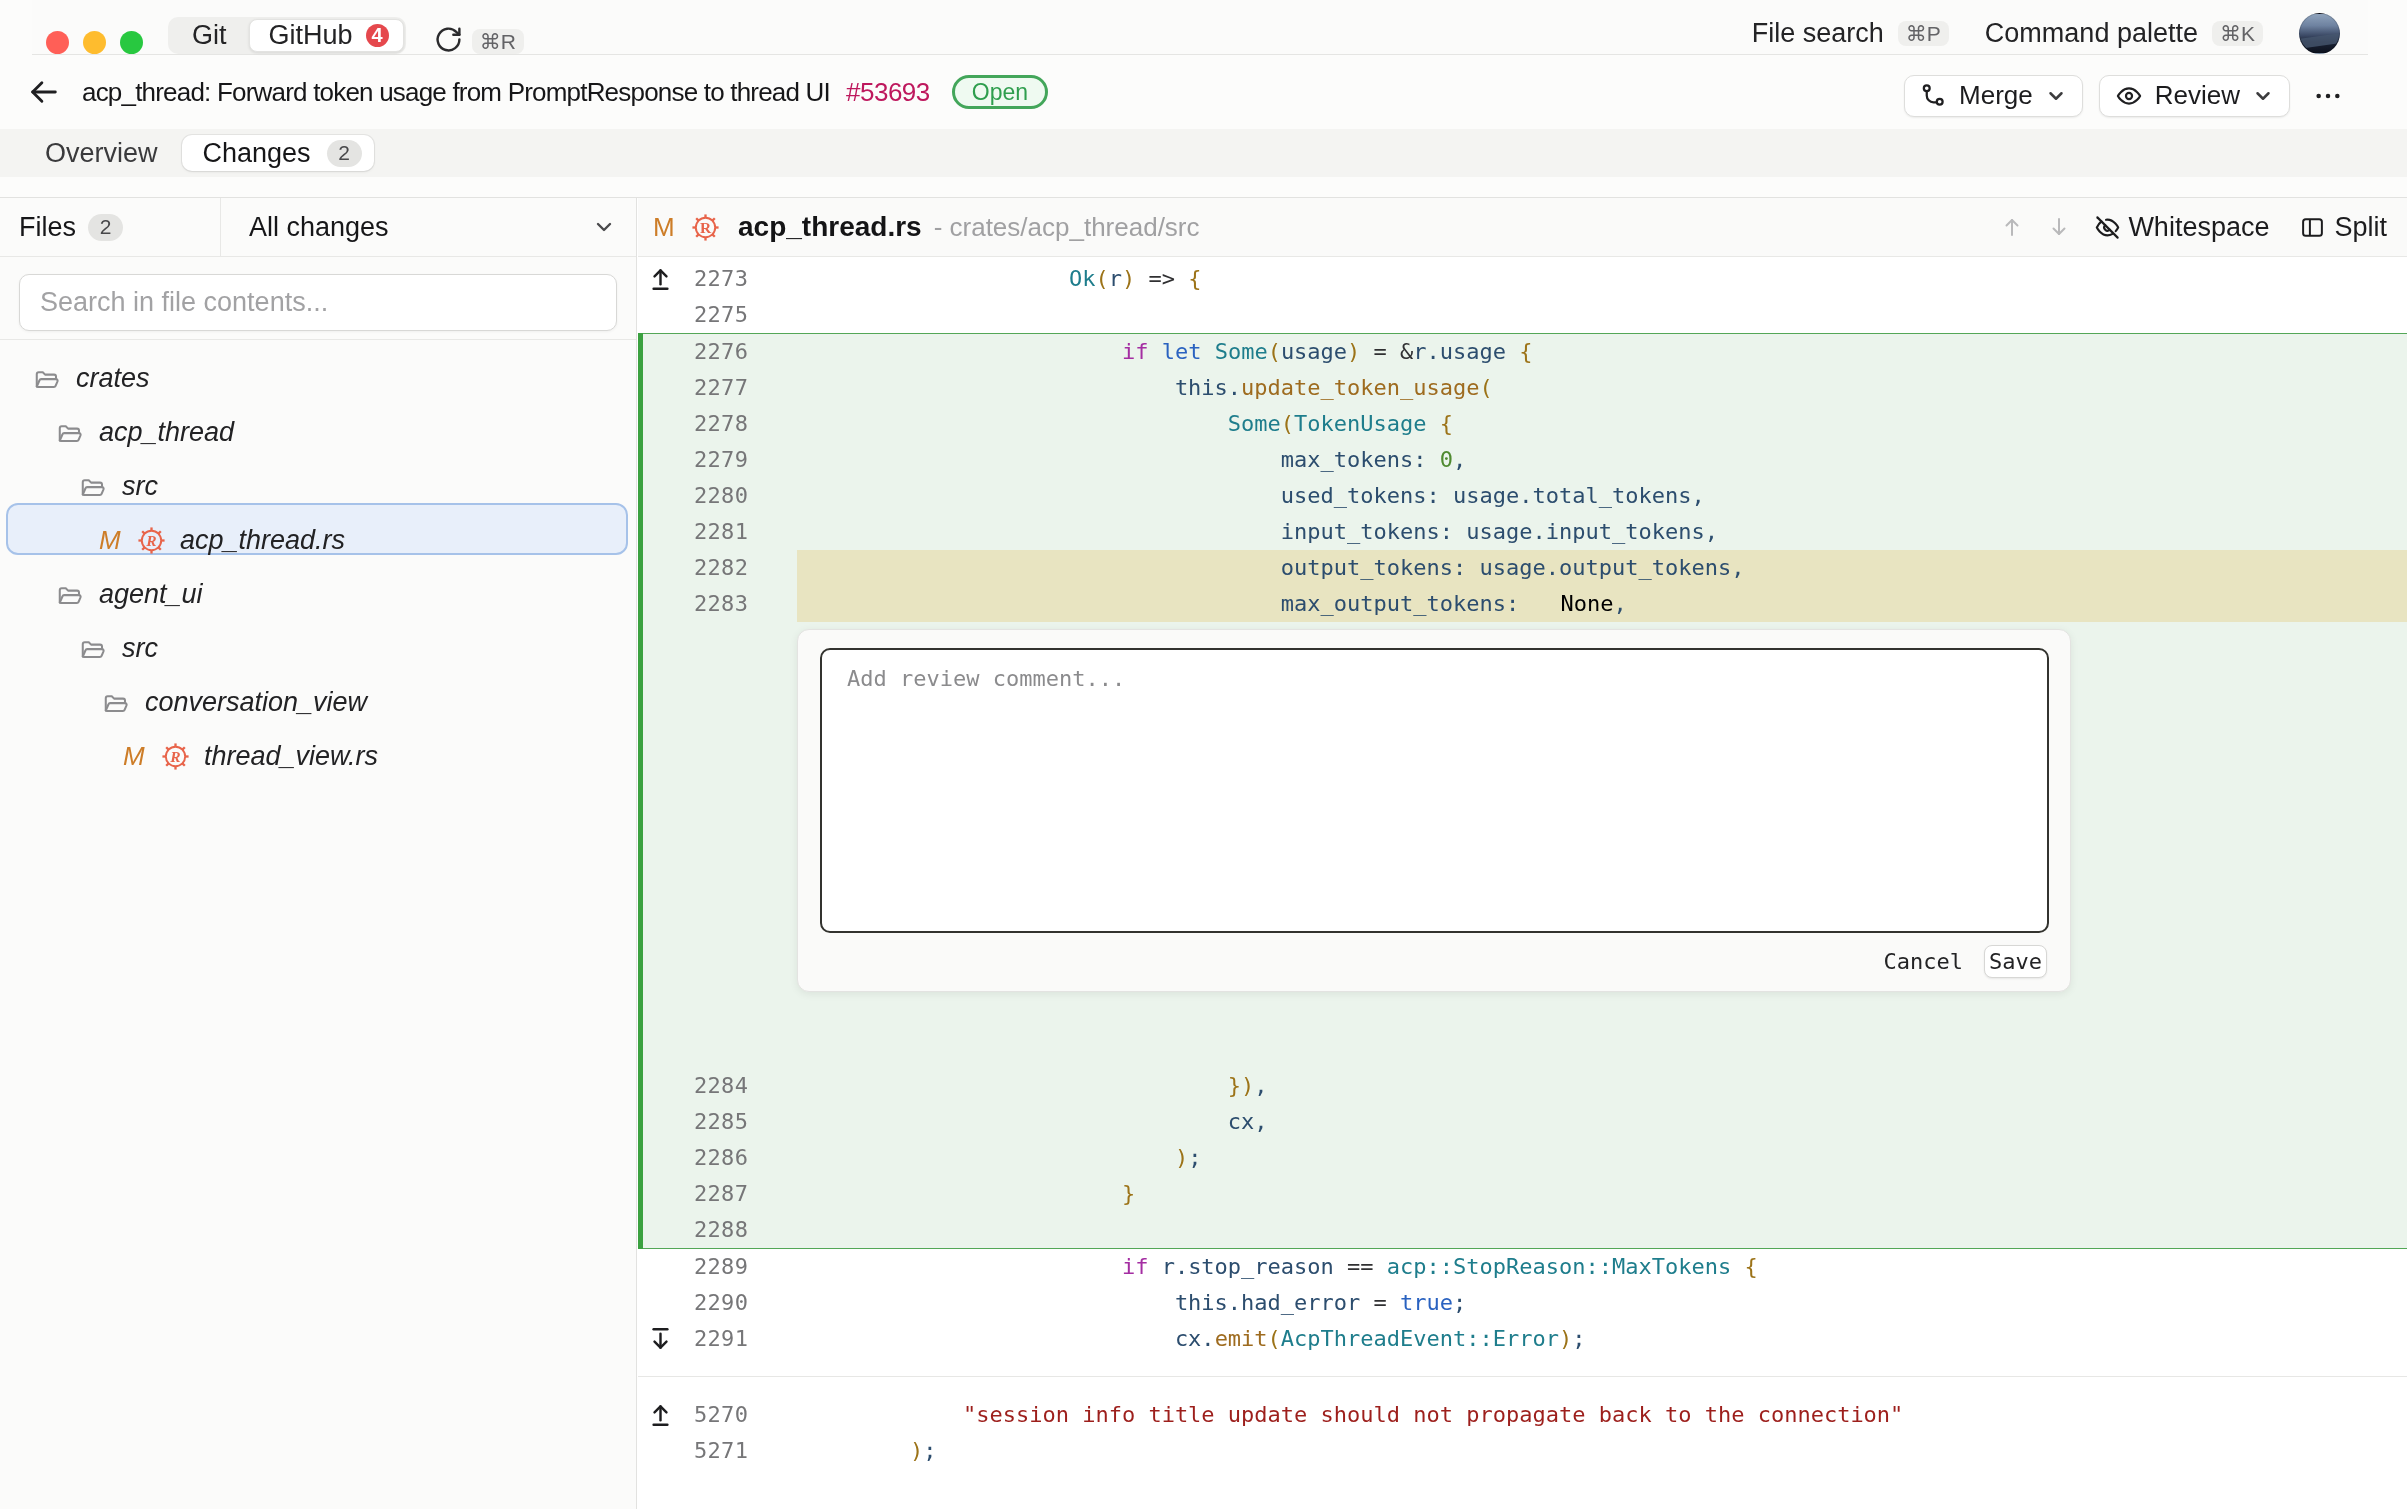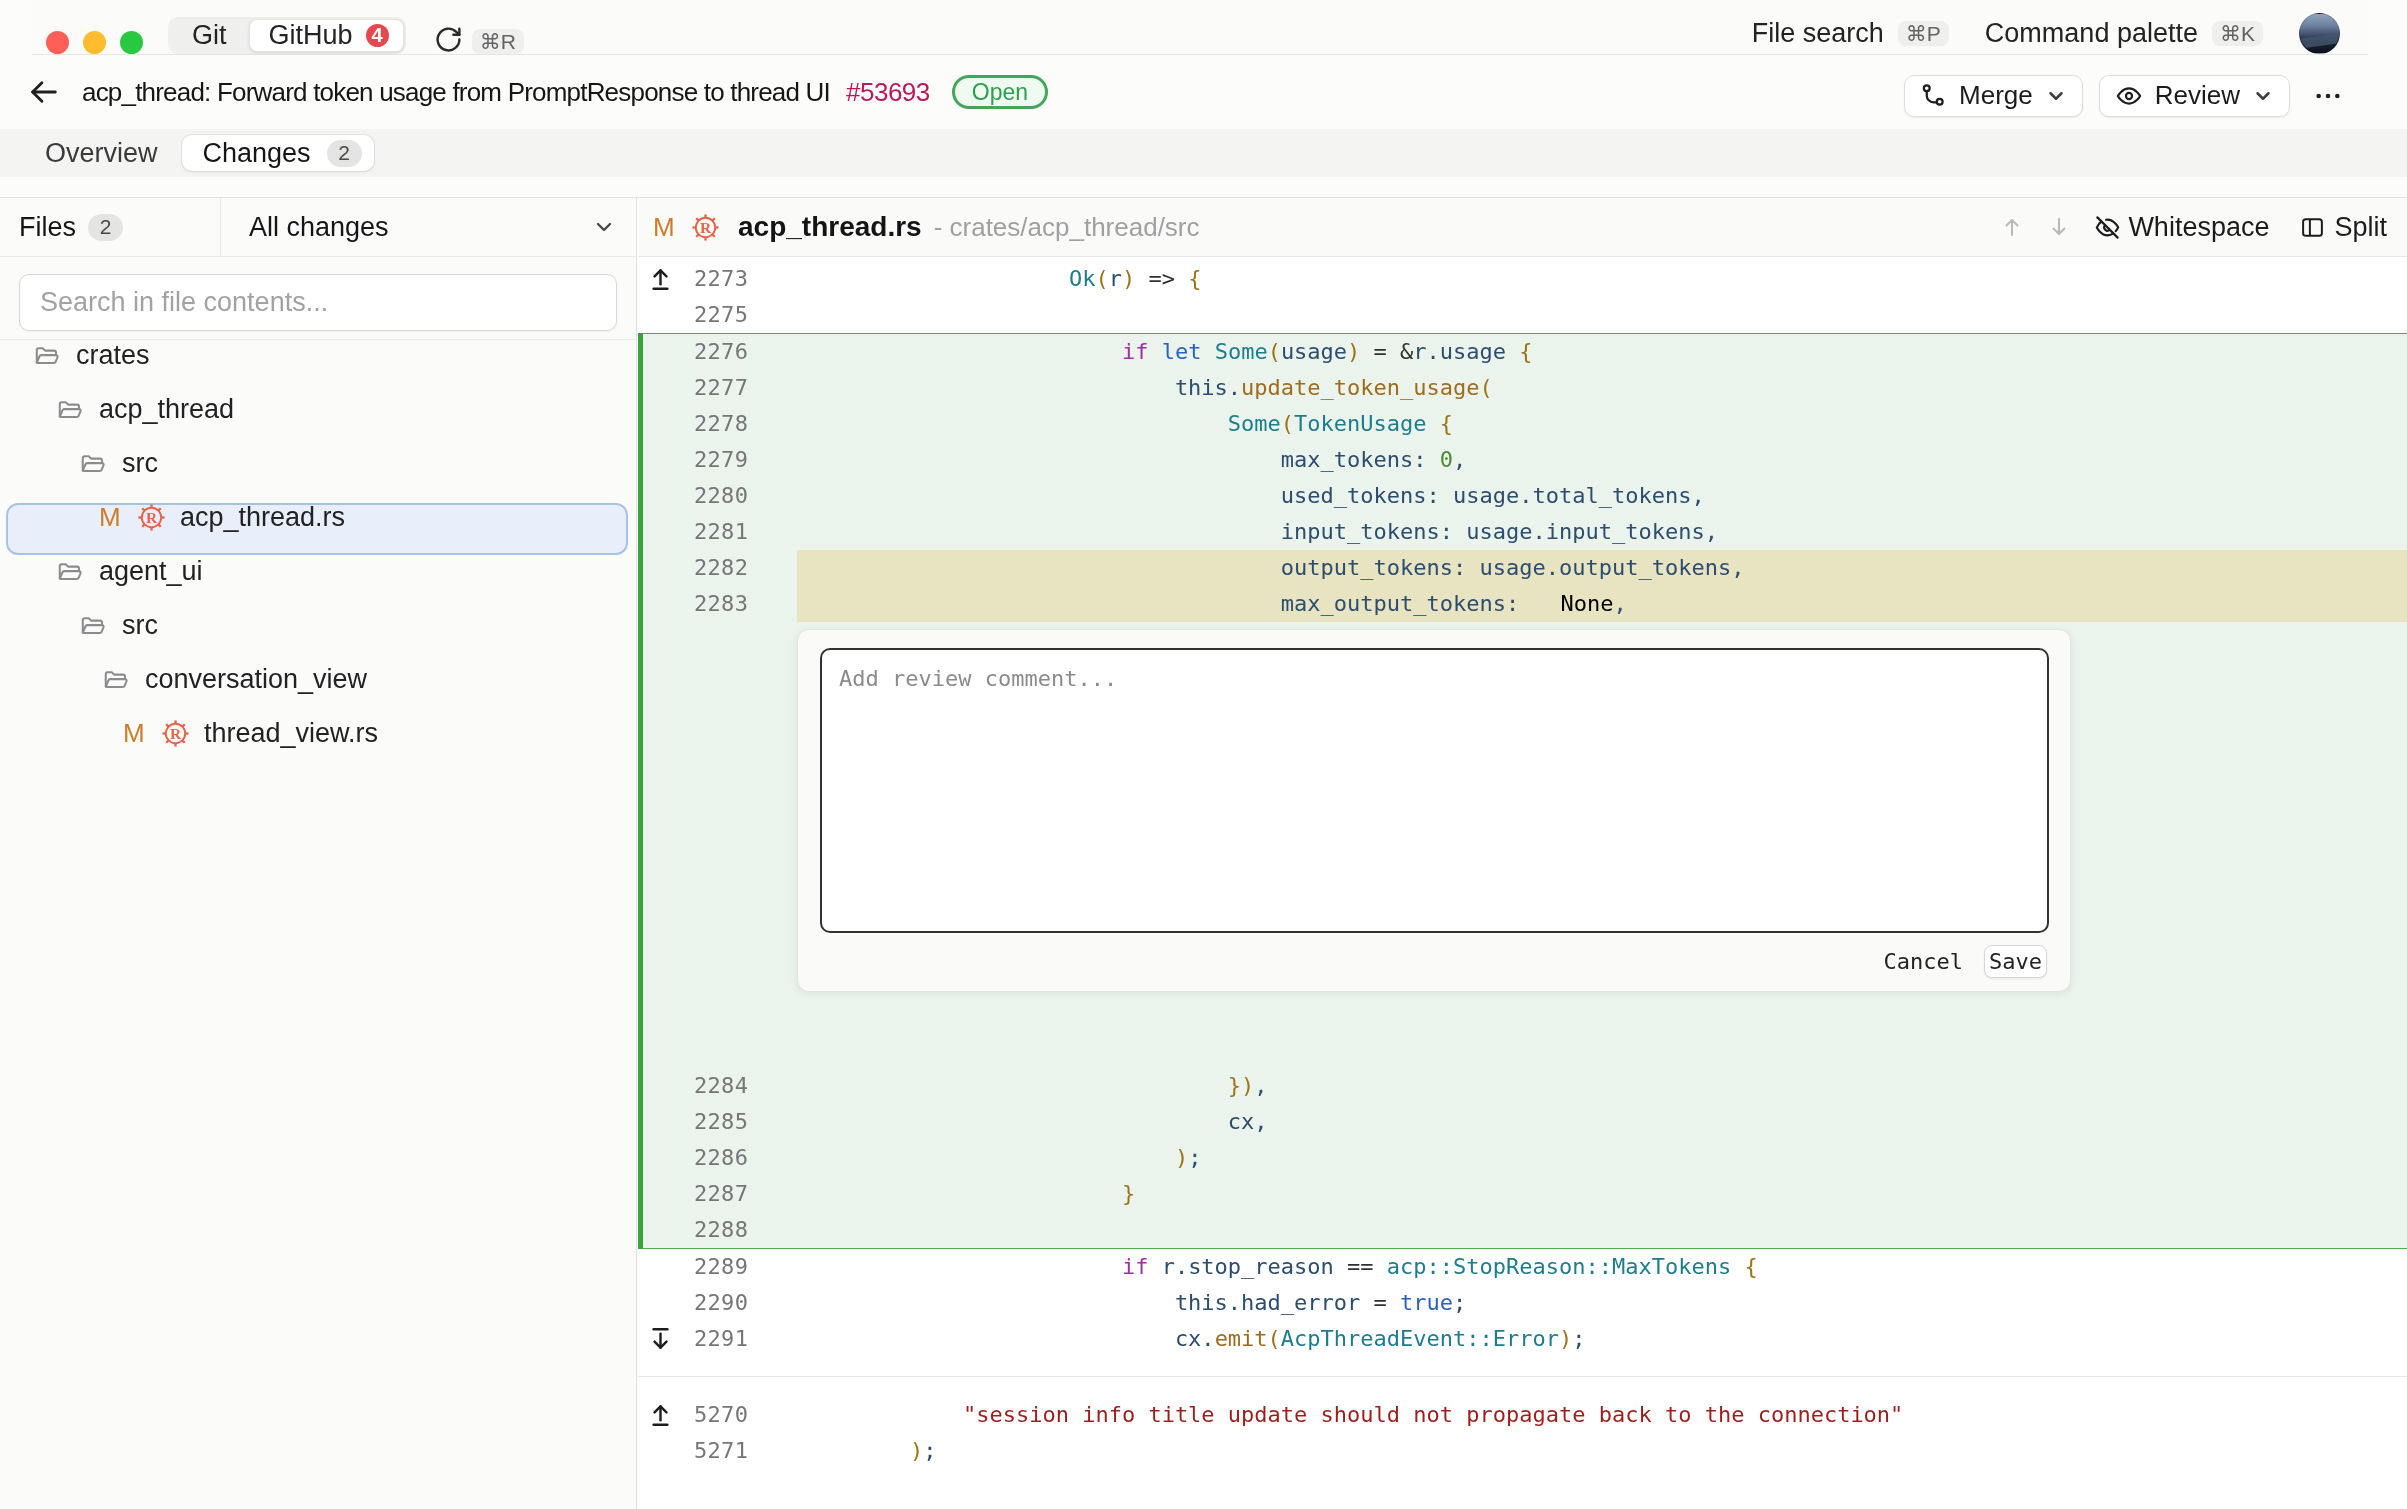--- a/index.html
+++ b/index.html
@@ -103,21 +103,21 @@
   .files-label { font-size:27px; color:#161618; }
   .filter-cell { flex:1; display:flex; align-items:center; padding-left:28px; padding-right:20px; font-size:27px; color:#161618; }
   .filter-cell .chev { margin-left:auto; }
   .search-row { height:83px; border-bottom:1px solid #e8e8e6; padding:17px 19px 9px; }
   .search-input {
     width:100%; height:57px; background:#fff; border:1px solid #d8d8d6; border-radius:10px;
     box-shadow:0 1px 3px rgba(0,0,0,.05);
     display:flex; align-items:center; padding:0 20px; font-size:27px; color:#a2a2a4;
   }
   .tree { padding-top:0px; }
-  .tree-row { height:54px; display:flex; align-items:flex-start; position:relative; }
+  .tree-row { height:54px; display:flex; align-items:flex-end; position:relative;font-style:italic; }
   .tree-row .label { font-size:27px; color:#222224; }
   .tree-row.selected::before {
     content:""; position:absolute; left:6px; right:8px; top:1px; bottom:1px;
     background:#e8effa; border:2px solid #a6c2e9; border-radius:12px;
   }
   .tree-row > * { position:relative; }
   .folder-ic { margin-right:12px; }
   .m-letter { color:#cd7d28; font-size:26px; font-weight:500; width:17px; }
   .rust-ic { margin-left:20px; margin-right:13px; }
 
@@ -161,21 +161,21 @@
   
   .c-slot { height:446px; position:relative; font-family:"DejaVu Sans Mono", monospace; }
   .c-panel {
     position:absolute; left:159px; top:7px; width:1274px; height:363px;
     background:#fafaf9; border:1px solid #e3e3e1; border-radius:12px;
     box-shadow:0 2px 8px rgba(0,0,0,.07);
   }
   .c-textarea {
     position:absolute; left:22px; right:21px; top:18px; height:285px;
     background:#fff; border:2px solid #33332f; border-radius:10px;
-    padding:11px 17px; font-size:22px; line-height:36px; color:#8b8b8d;
+    padding:11px 25px; font-size:22px; line-height:36px; color:#8b8b8d;
   }
   .c-btns { position:absolute; right:23px; bottom:13px; display:flex; align-items:center; gap:21px; }
   .btn-cancel { font-size:22px; color:#232325; font-family:inherit; }
   .btn-save {
     font-size:22px; color:#232325; font-family:inherit;
     background:#fff; border:1px solid #d7d7d5; border-radius:8px;
     box-shadow:0 1px 2px rgba(0,0,0,.08);
     height:33px; padding:0 4px; min-width:60px; display:flex; align-items:center; justify-content:center;
   }
 </style>

